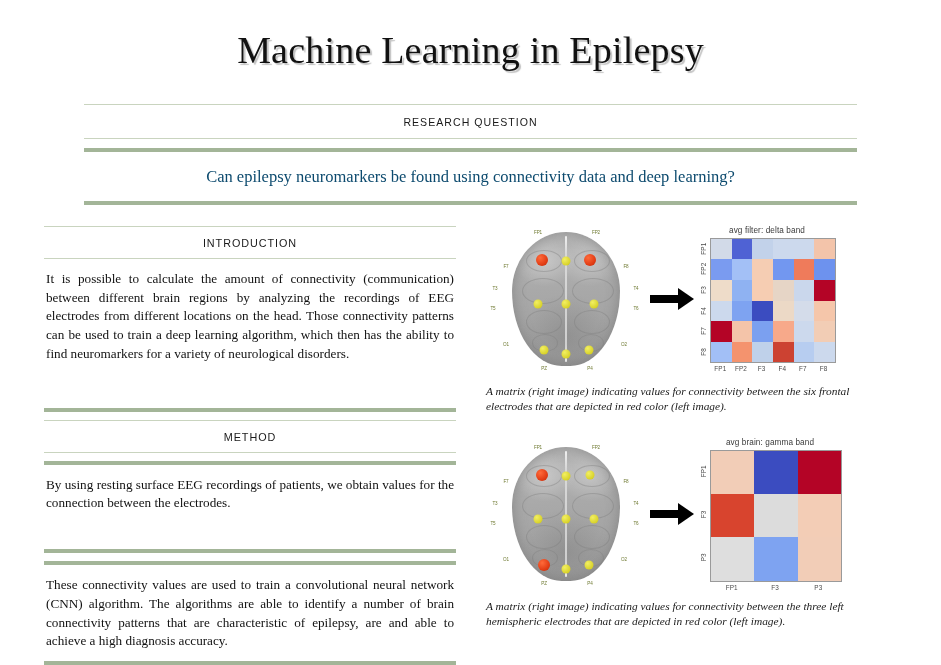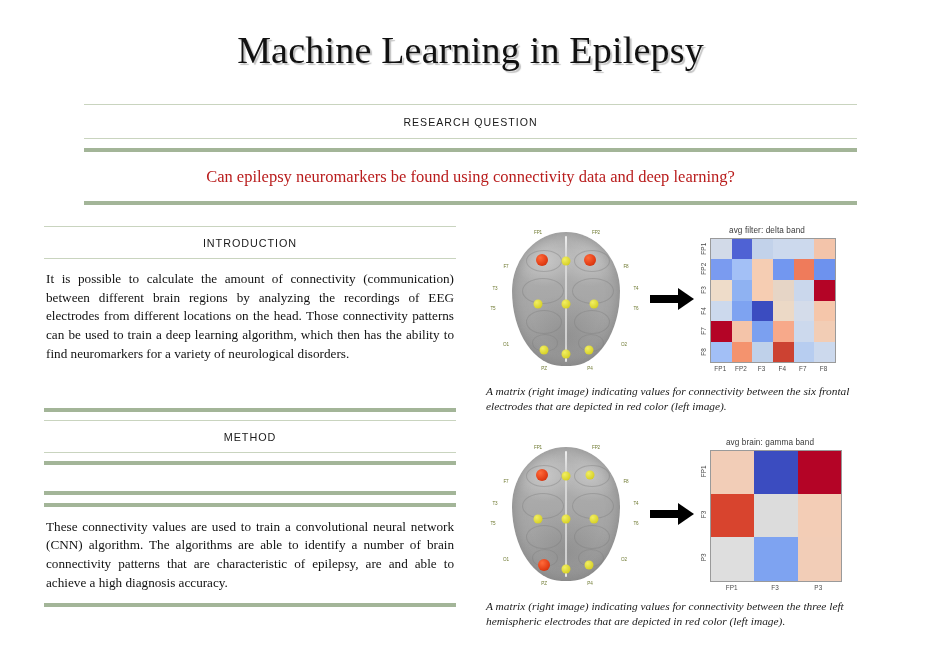--- a/index.html
+++ b/index.html
@@ -56,21 +56,21 @@
     font-size: 11.5px;
     letter-spacing: 1.1px;
     color: #1a1a1a;
     padding: 11px 0 10px 0;
     transform: scaleX(0.92);
   }
   .banner-body {
     text-align: center;
     font-family: "Liberation Serif", serif;
     font-size: 16.5px;
-    color: #b91c1c;
+    color: #0c4a6e;
     padding: 15px 0 14px 0;
   }
   .banner-gap { height: 9px; }
 
   
   #left-col {
     position: absolute;
     left: 44px;
     top: 226px;
     width: 412px;
@@ -273,20 +273,21 @@
 
   <div class="spacer-lg"></div>
 
   <div class="rule-thick"></div>
   <div class="spacer-sm"></div>
   <div class="rule-thin"></div>
   <div class="sec-heading">METHOD</div>
   <div class="rule-thin"></div>
   <div class="spacer-sm"></div>
   <div class="rule-thick"></div>
+  <div class="sec-body">By using resting surface EEG recordings of patients, we obtain values for the connection between the electrodes.</div>
 
   <div class="spacer-md"></div>
 
   <div class="rule-thick"></div>
   <div class="spacer-sm"></div>
   <div class="rule-thick"></div>
   <div class="sec-body">These connectivity values are used to train a convolutional neural network (CNN) algorithm. The algorithms are able to identify a number of brain connectivity patterns that are characteristic of epilepsy, are and able to achieve a high diagnosis accuracy.</div>
   <div class="rule-thick"></div>
 </div>
 

